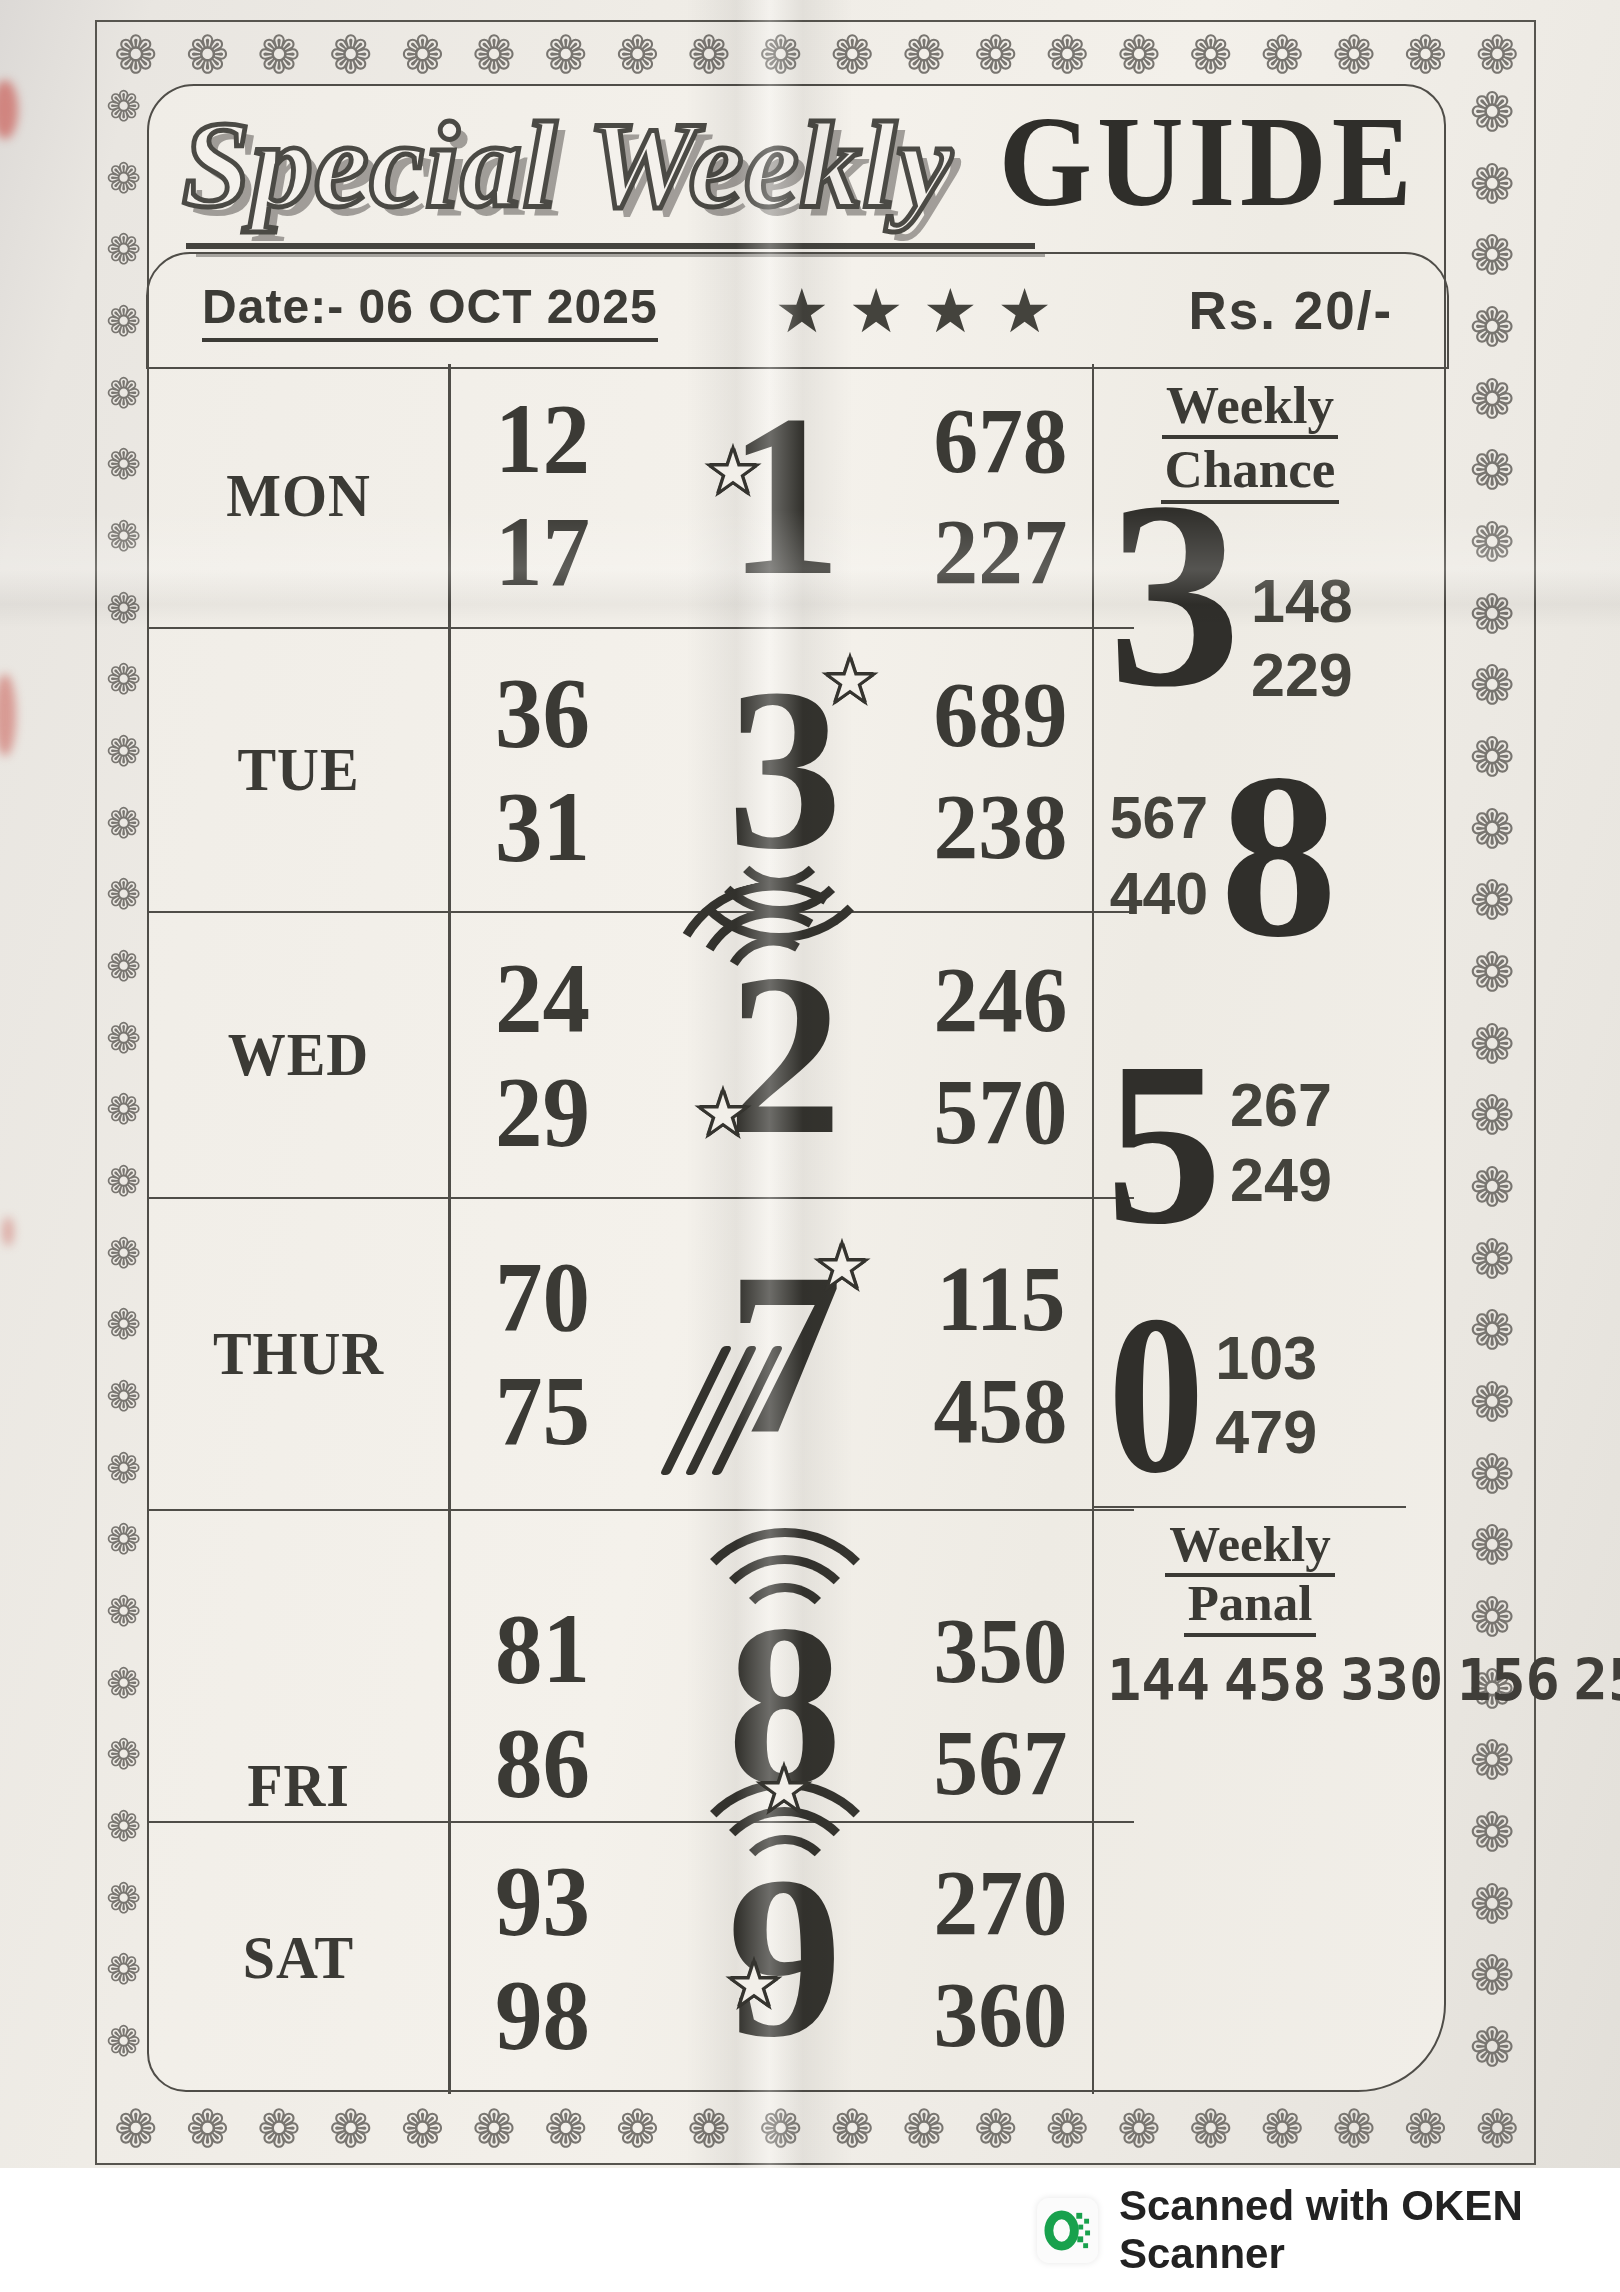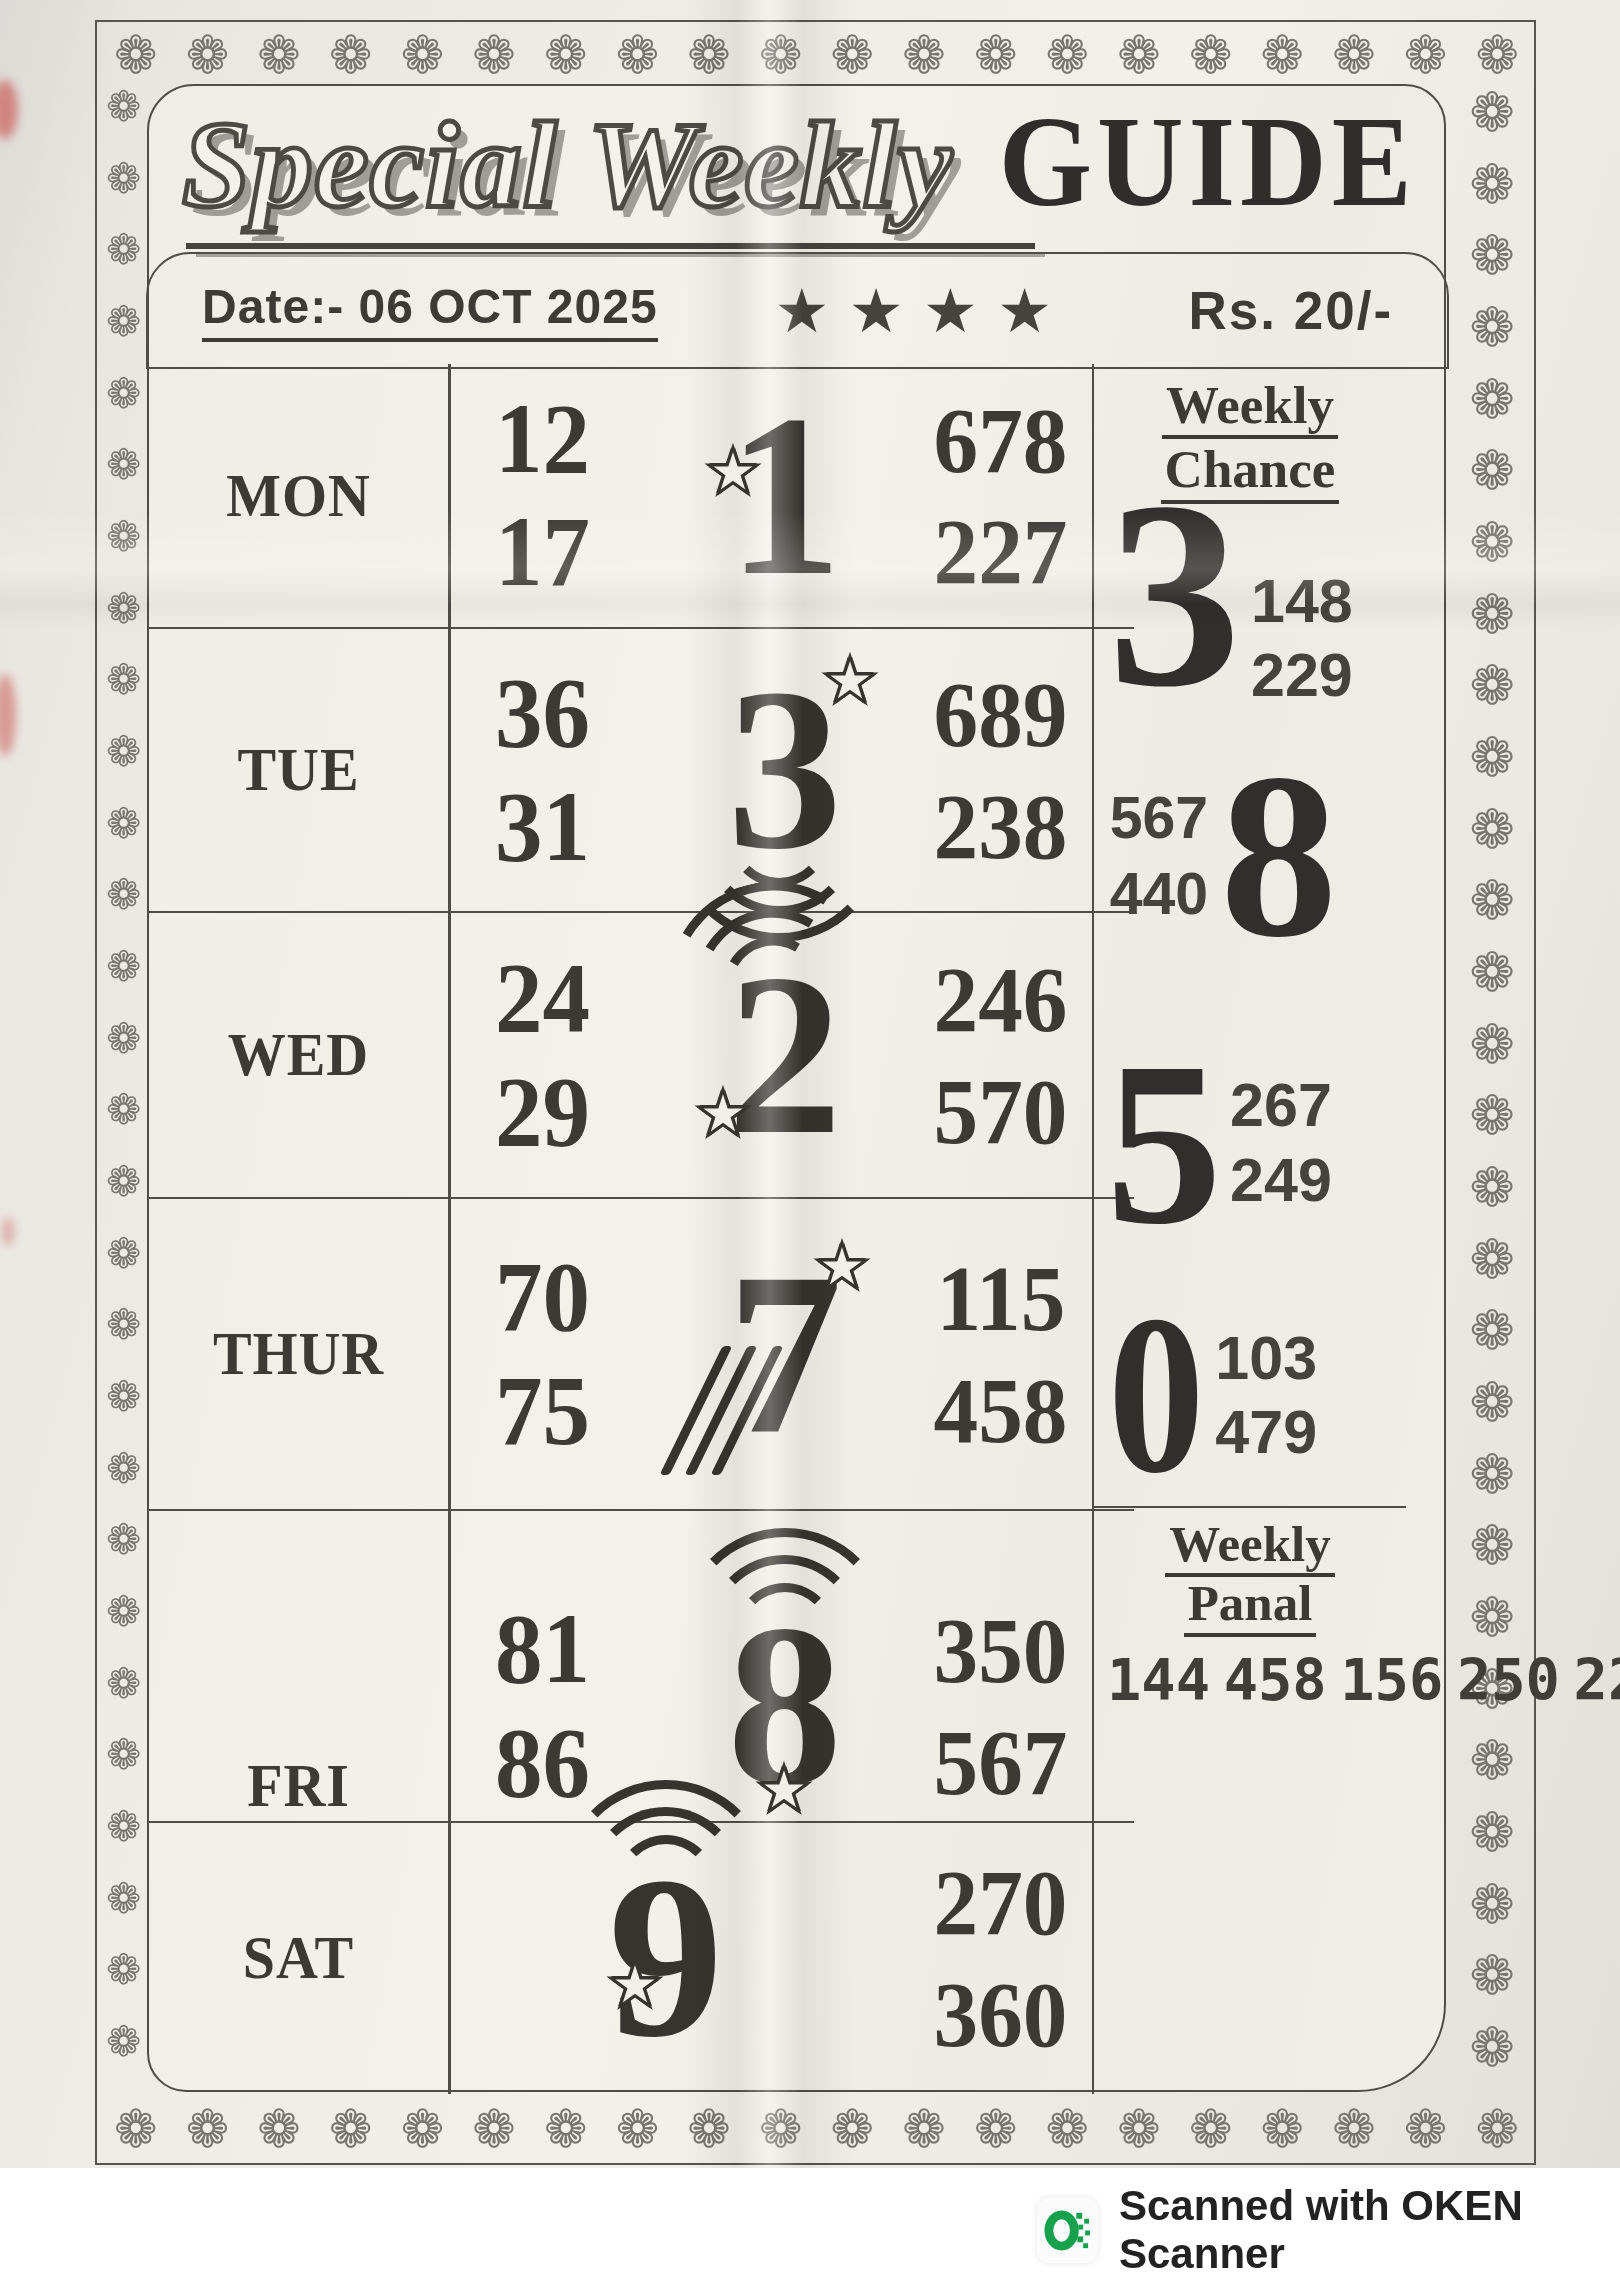--- a/index.html
+++ b/index.html
@@ -361,20 +361,24 @@
             <div class="opens">
               <div>350</div>
               <div>567</div>
             </div>
           </div>
         </div>
 
         <div class="row r6 last" style="top:1458px;height:272px;">
           <div class="day-cell">SAT</div>
           <div class="mid-cell">
+            <div class="pairs">
+              <div>93</div>
+              <div>98</div>
+            </div>
             <div class="digit-wrap">
               <div class="bigdigit">9</div>
               <div class="arcs arcs-top">
                   <div class="a a1"></div>
                   <div class="a a2"></div>
                   <div class="a a3"></div>
                 </div>
               <div class="star">★</div>
             </div>
             <div class="opens">
@@ -425,20 +429,21 @@
         </div>
 
         <div class="panal">
           <div class="panal-title">
             <span class="l1">Weekly</span><br>
             <span class="l2">Panal</span>
           </div>
           <div class="panal-nums">
             <div class="l">144</div>
             <div class="r">458</div>
+            <div class="l">330</div>
             <div class="r">156</div>
             <div class="l">250</div>
             <div class="r">229</div>
           </div>
         </div>
       </div>
 
     </div>
 
     <div class="crease"></div>

